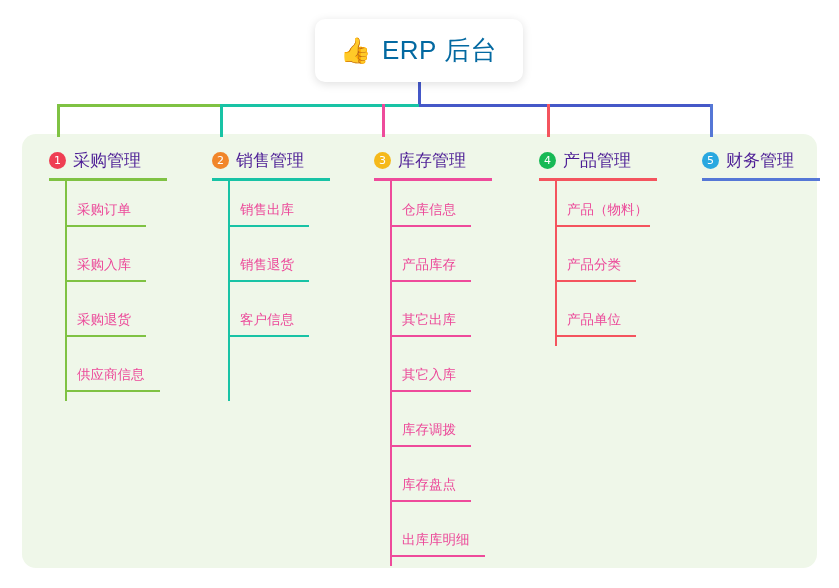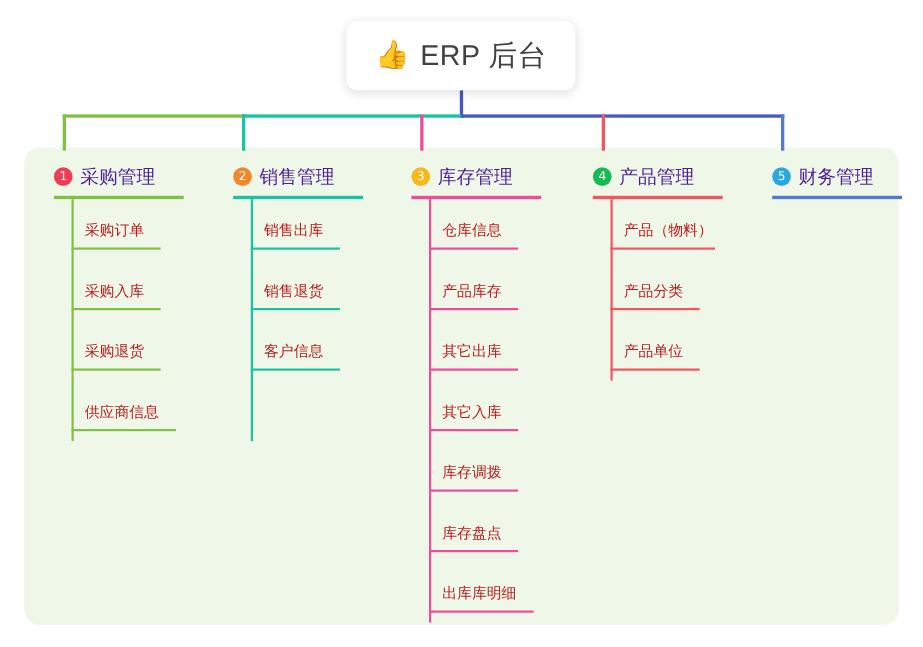--- a/index.html
+++ b/index.html
@@ -38,21 +38,21 @@
     justify-content: center;
     gap: 10px;
     z-index: 6;
   }
   .root-emoji {
     font-size: 25px;
     line-height: 1;
   }
   .root-title {
     font-size: 26px;
-    color: #404040;
+    color: #0369a1;
     letter-spacing: 0.5px;
     white-space: nowrap;
   }
 
   
   .panel {
     position: absolute;
     left: 22px;
     top: 134px;
     width: 795px;
@@ -116,21 +116,21 @@
   }
   .subitem {
     position: relative;
     height: 55px;
   }
   .subitem-label {
     position: absolute;
     left: 44px;
     top: 20px;
     font-size: 13.5px;
-    color: #b91c1c;
+    color: #ec4899;
     white-space: nowrap;
   }
   .subitem-rule {
     position: absolute;
     left: 32px;
     top: 44px;
     height: 2px;
     width: 81px;
   }
 </style>

